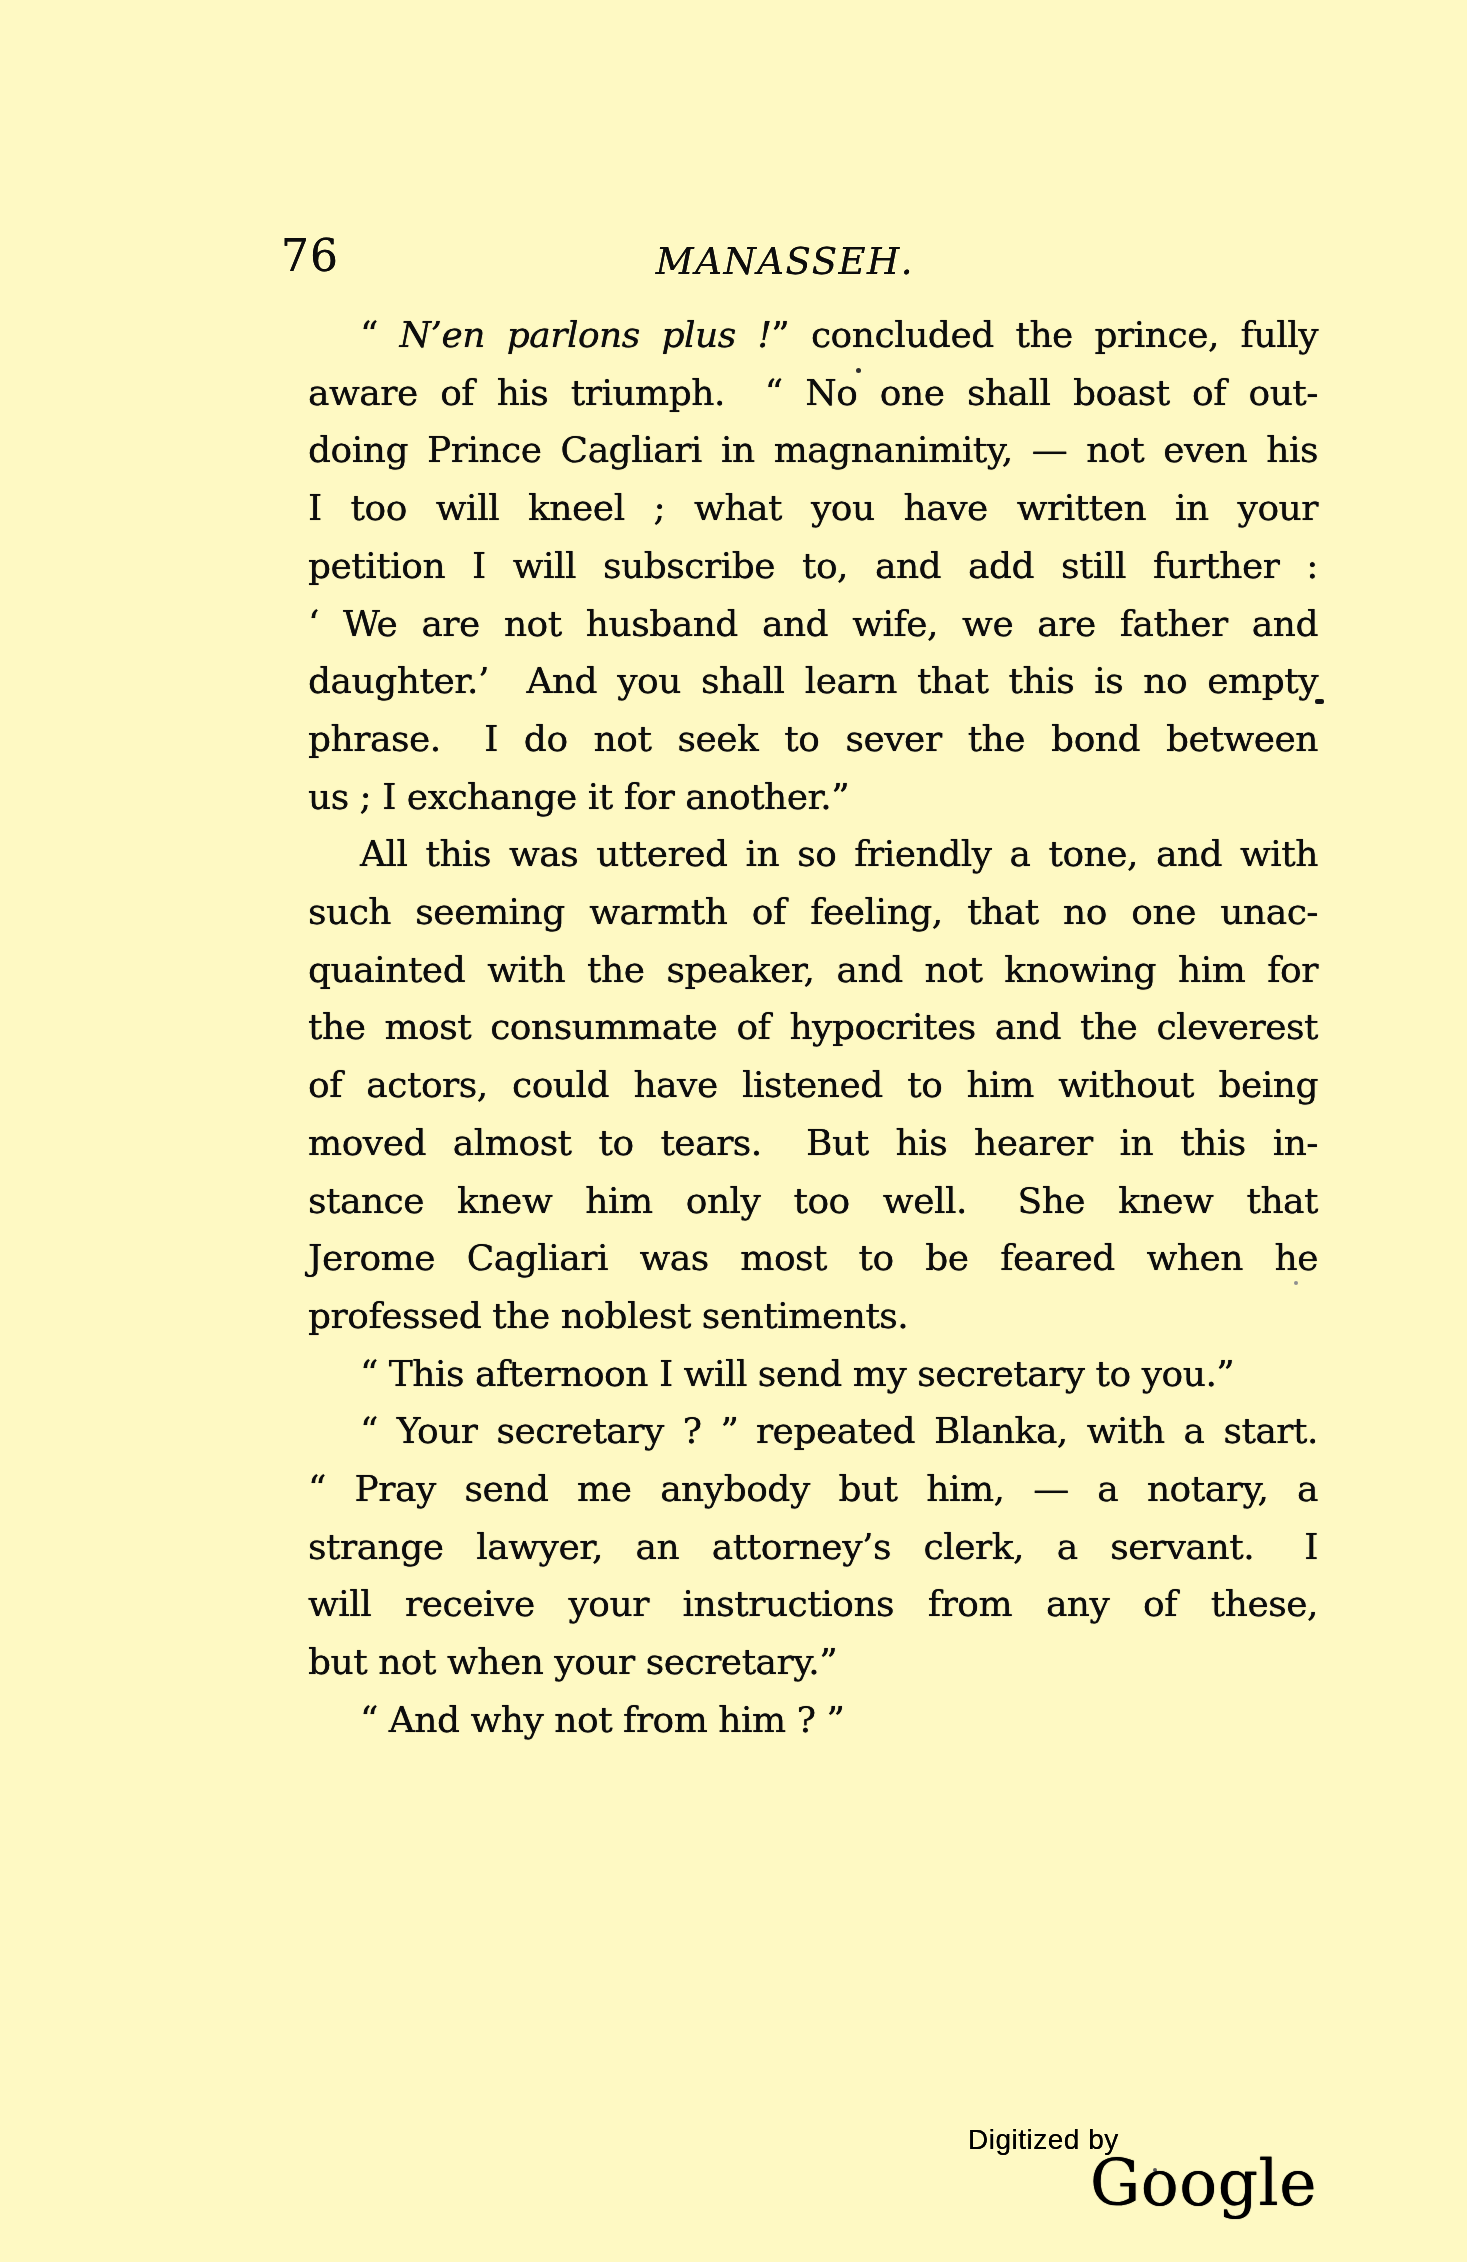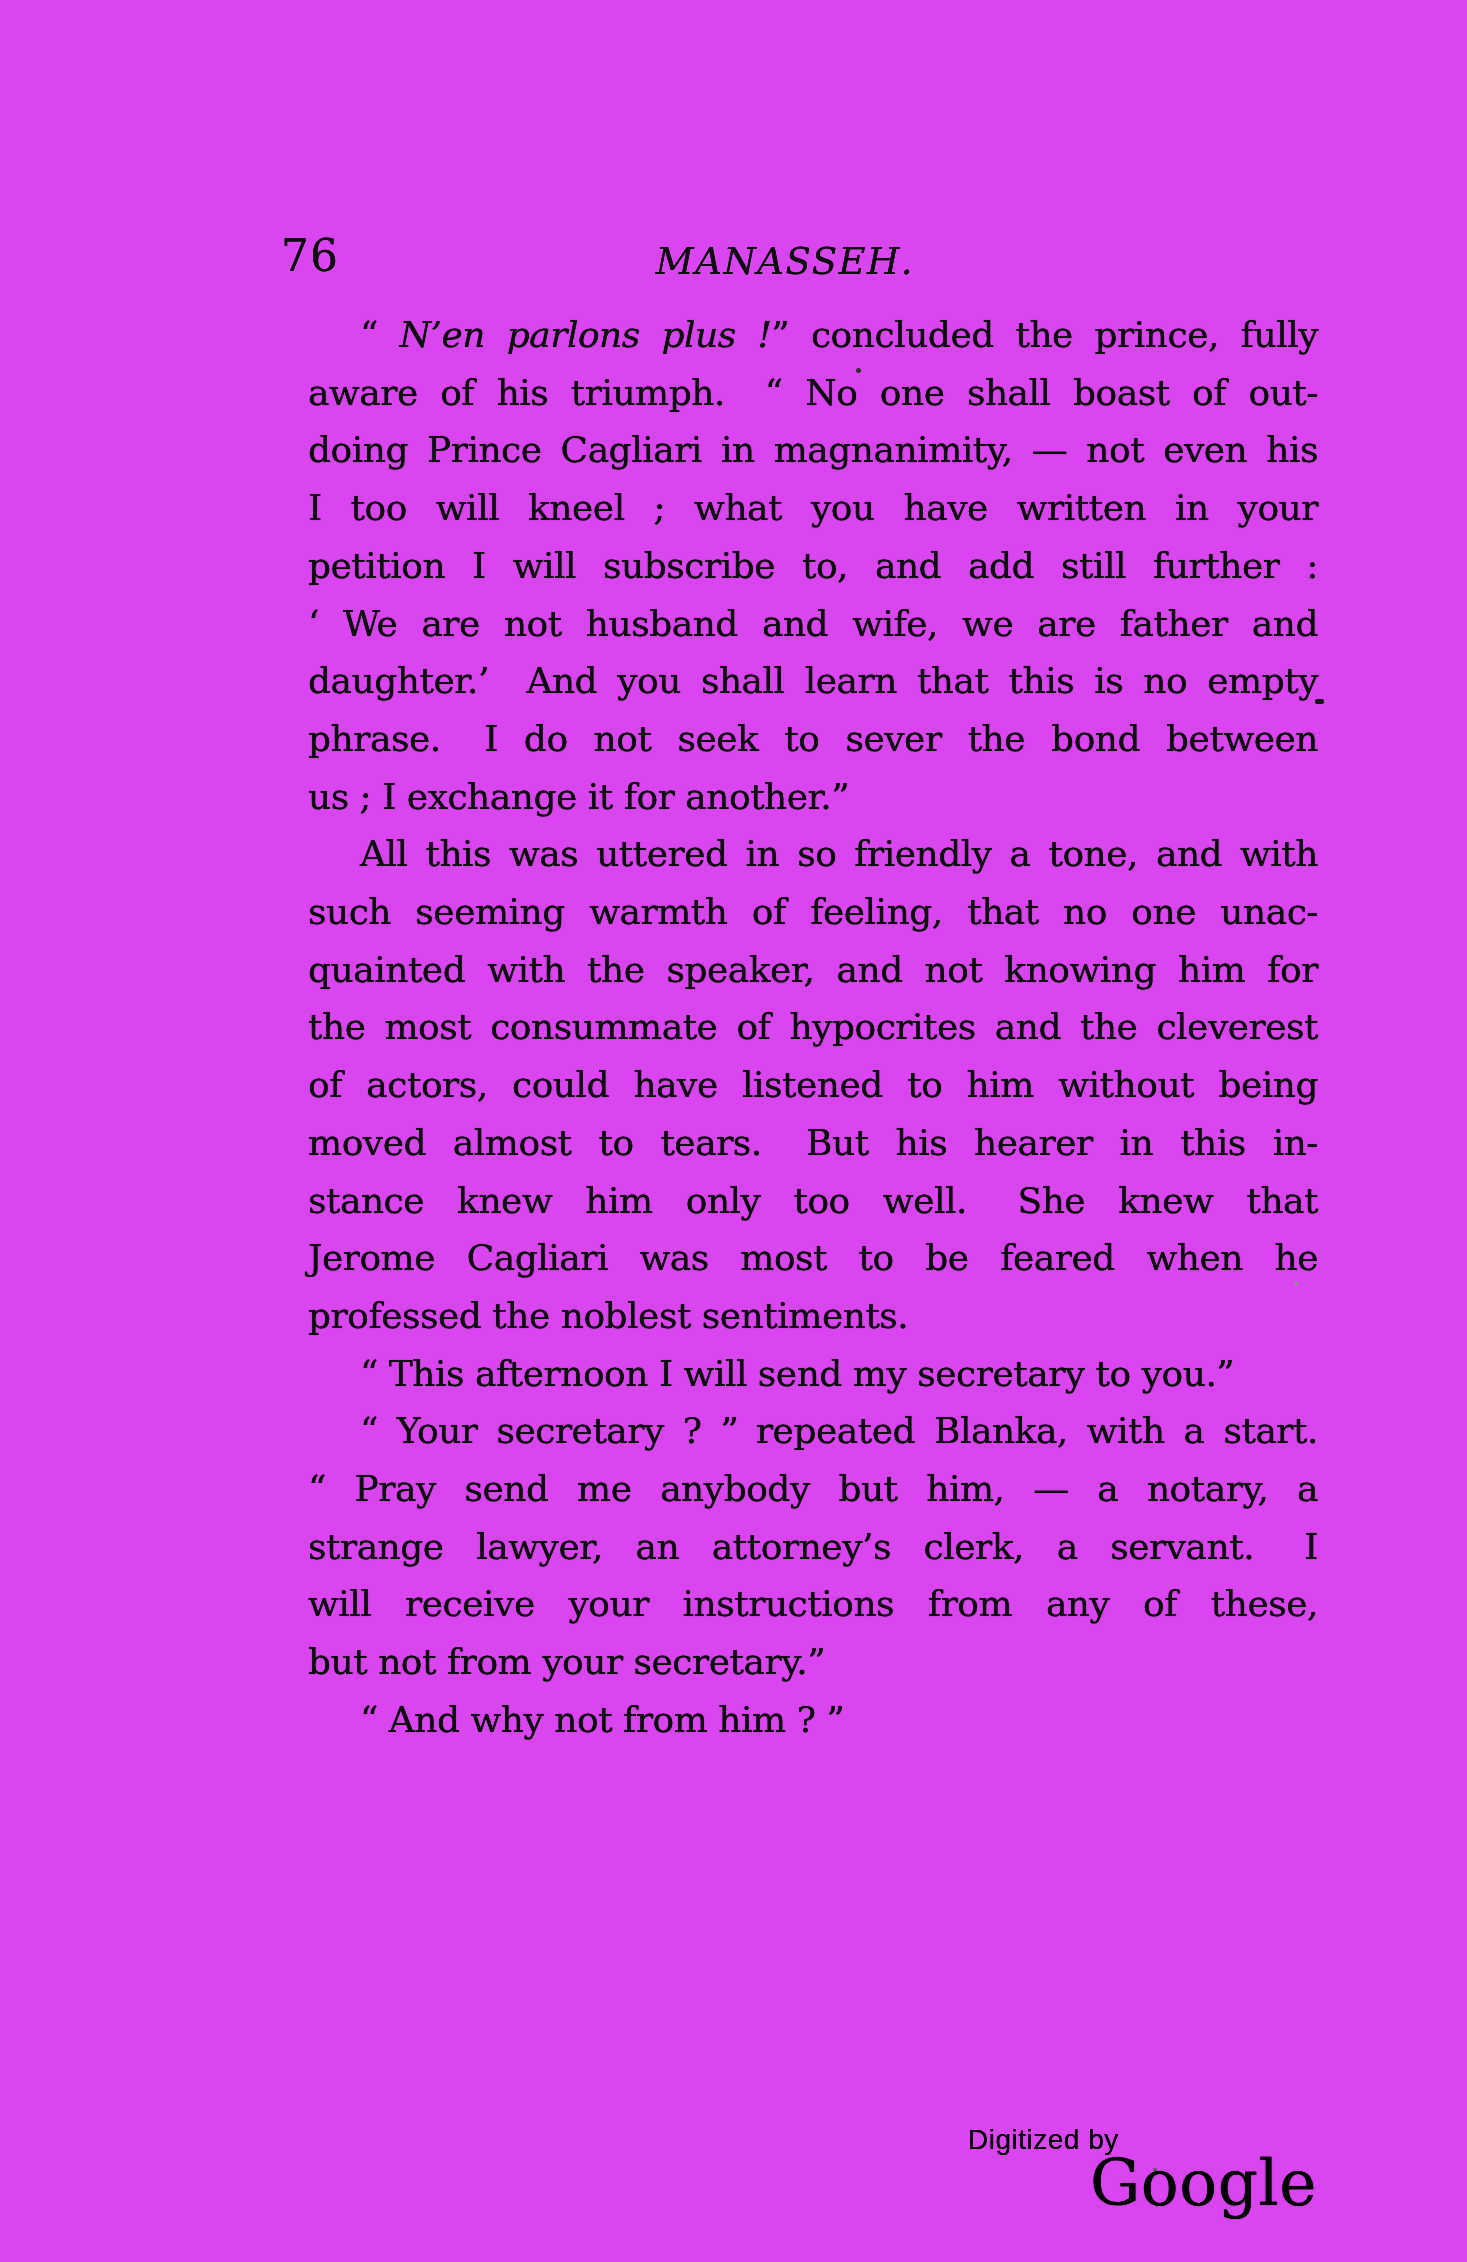--- a/index.html
+++ b/index.html
@@ -1,20 +1,20 @@
 <!DOCTYPE html>
 <html><head>
 <meta charset="utf-8">
 <title>Document</title>
 <style>
   html,body{margin:0;padding:0;background:#e8e8e8;}
   .page{
     position:relative;
     width:1467px;height:2262px;
-    background:#d946ef;
+    background:#fef9c3;
     overflow:hidden;
     font-family:"DejaVu Serif", serif;
     color:#0d0d0d;
   }
   .page-number{
     position:absolute;left:281px;top:234px;
     font-size:44px;line-height:1;
     letter-spacing:1px;
     text-shadow:0 0 0.6px #000;
   }
@@ -88,21 +88,21 @@
       <div class="line"><span>of actors, could have listened to him without being</span></div>
       <div class="line"><span>moved almost to tears.  But his hearer in this in-</span></div>
       <div class="line"><span>stance knew him only too well.  She knew that</span></div>
       <div class="line"><span>Jerome Cagliari was most to be feared when he</span></div>
       <div class="line last"><span>professed the noblest sentiments.</span></div>
       <div class="line ind last"><span>“ This afternoon I will send my secretary to you.”</span></div>
       <div class="line ind"><span>“ Your secretary ? ” repeated Blanka, with a start.</span></div>
       <div class="line"><span>“ Pray send me anybody but him, — a notary, a</span></div>
       <div class="line"><span>strange lawyer, an attorney’s clerk, a servant.  I</span></div>
       <div class="line"><span>will receive your instructions from any of these,</span></div>
-      <div class="line last"><span>but not from your secretary.”</span></div>
+      <div class="line last"><span>but not when your secretary.”</span></div>
       <div class="line ind last"><span>“ And why not from him ? ”</span></div>
     </div>
 
   <span class="speck speck-1"></span>
   <span class="speck speck-2"></span>
   <span class="speck speck-3"></span>
   <span class="speck speck-4"></span>
 
   <div class="digitized-by">Digitized by</div>
 

